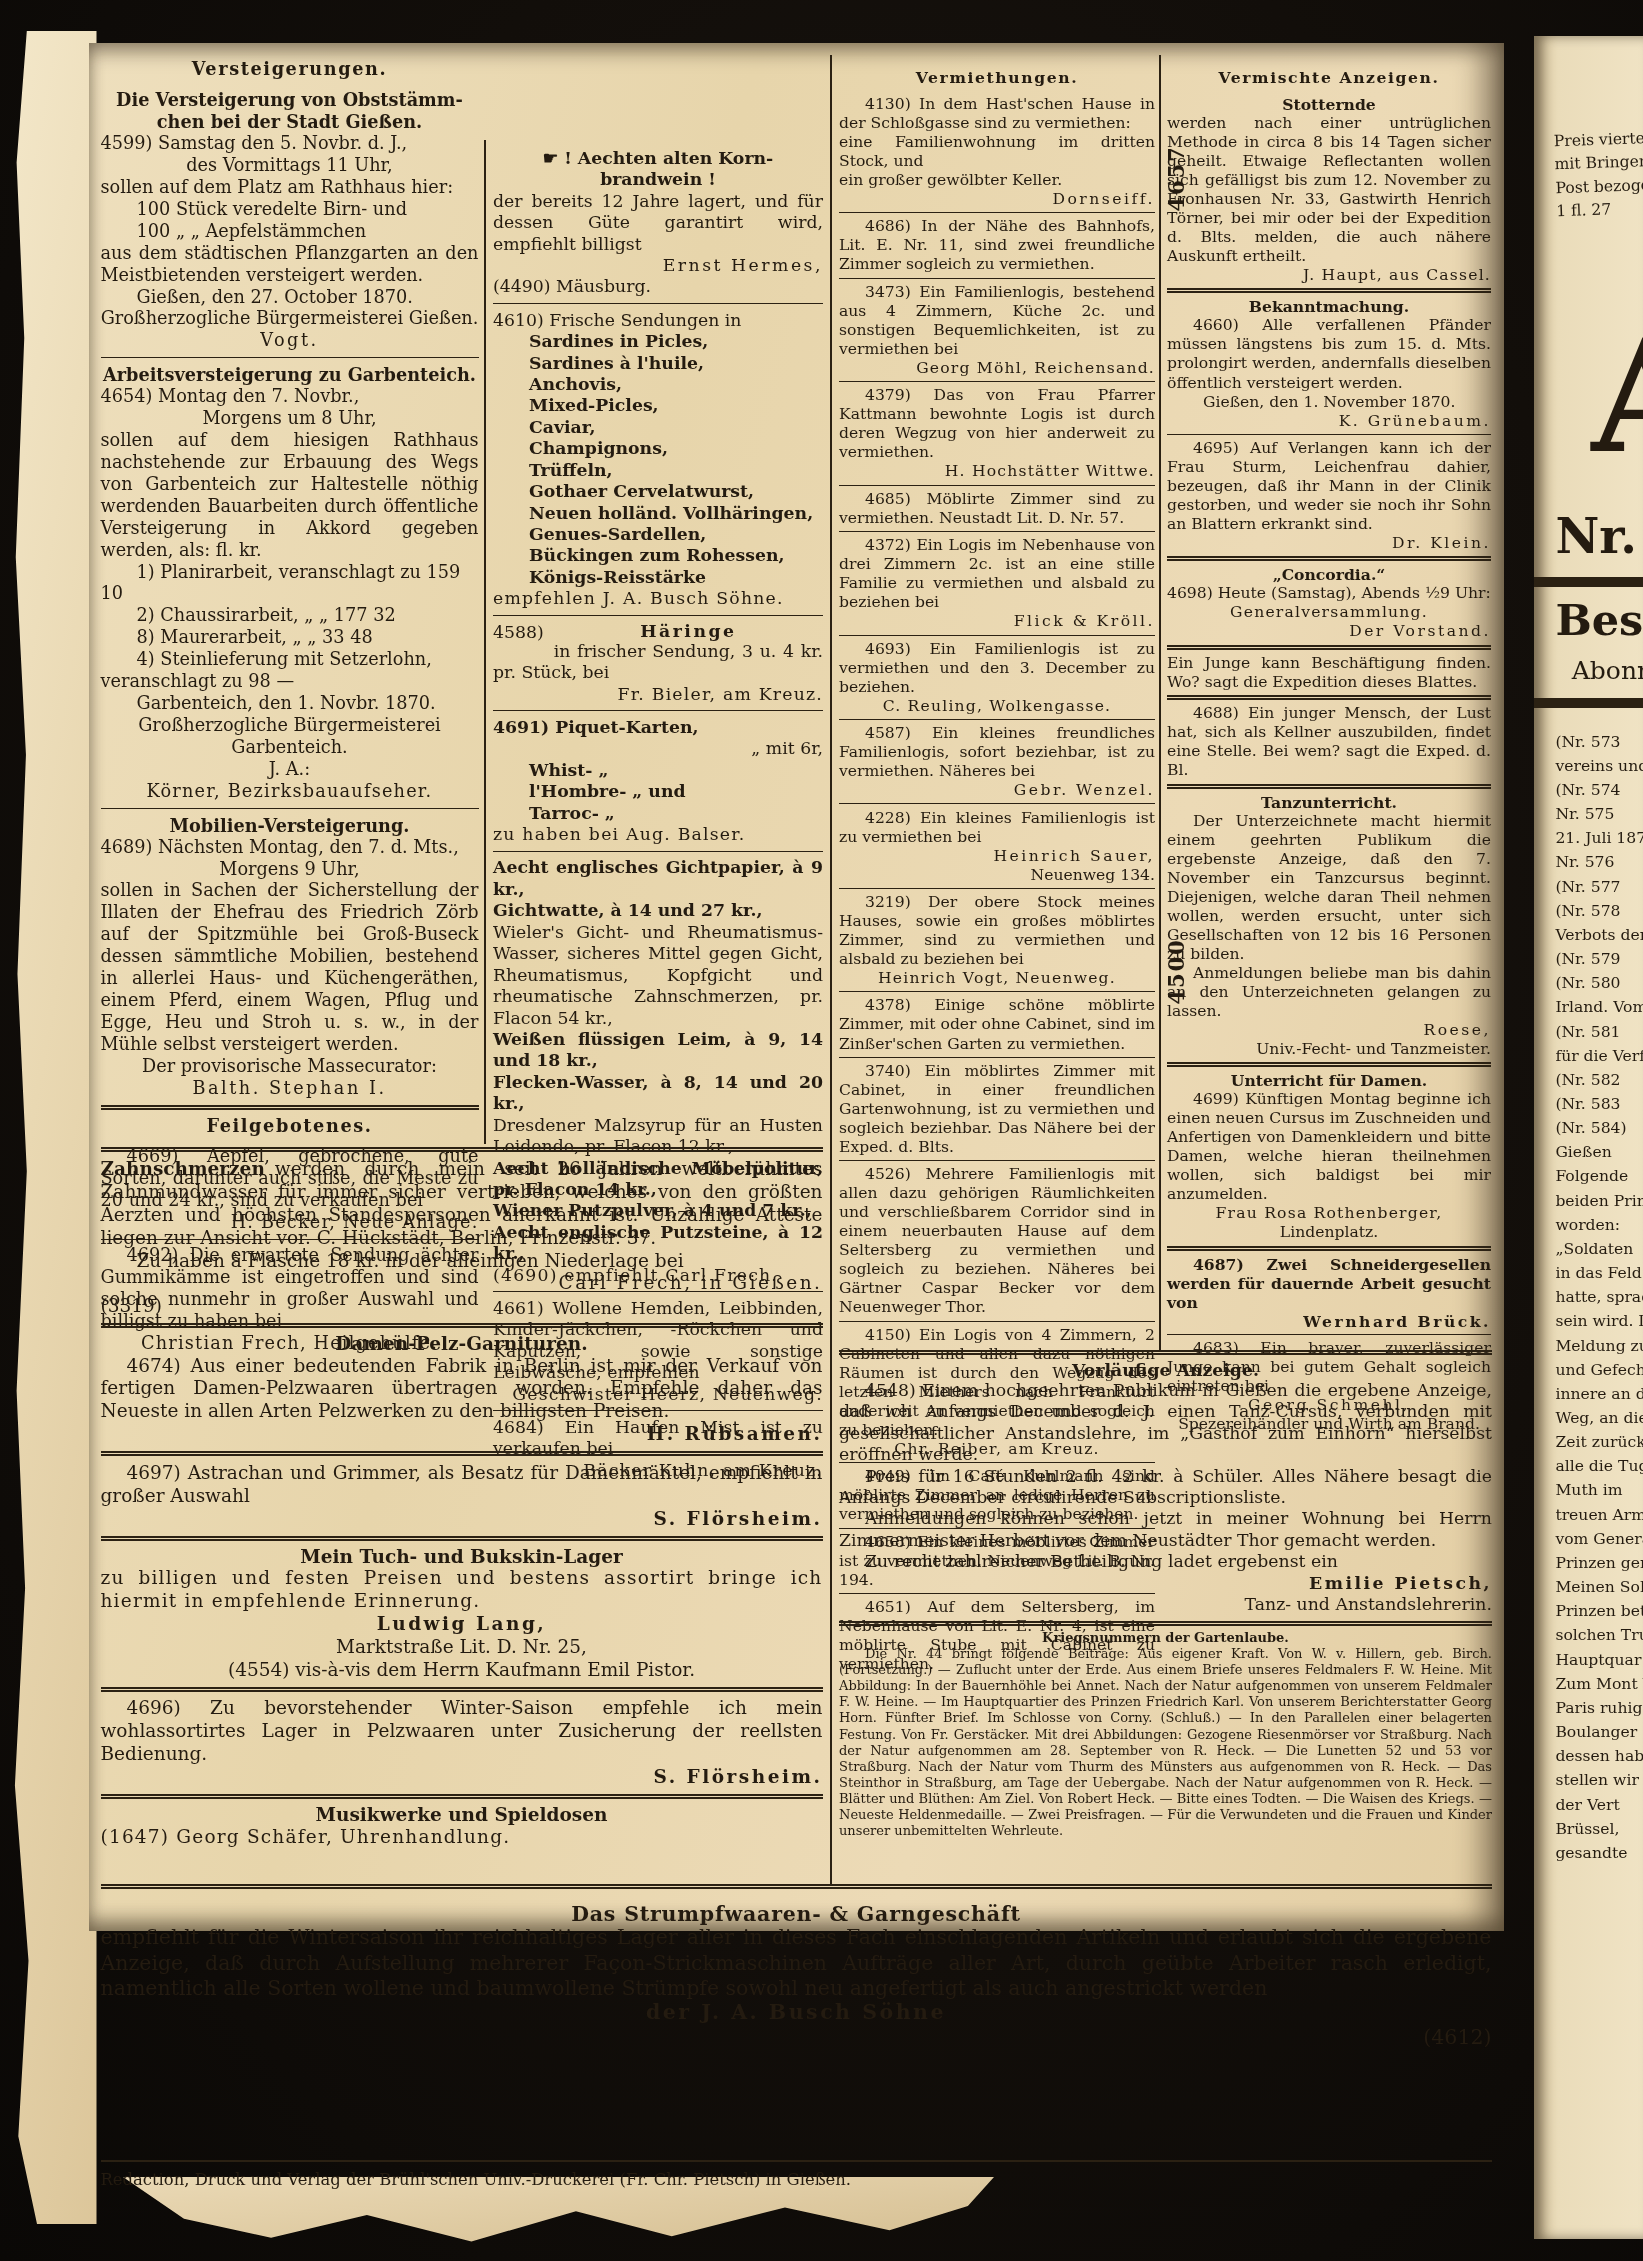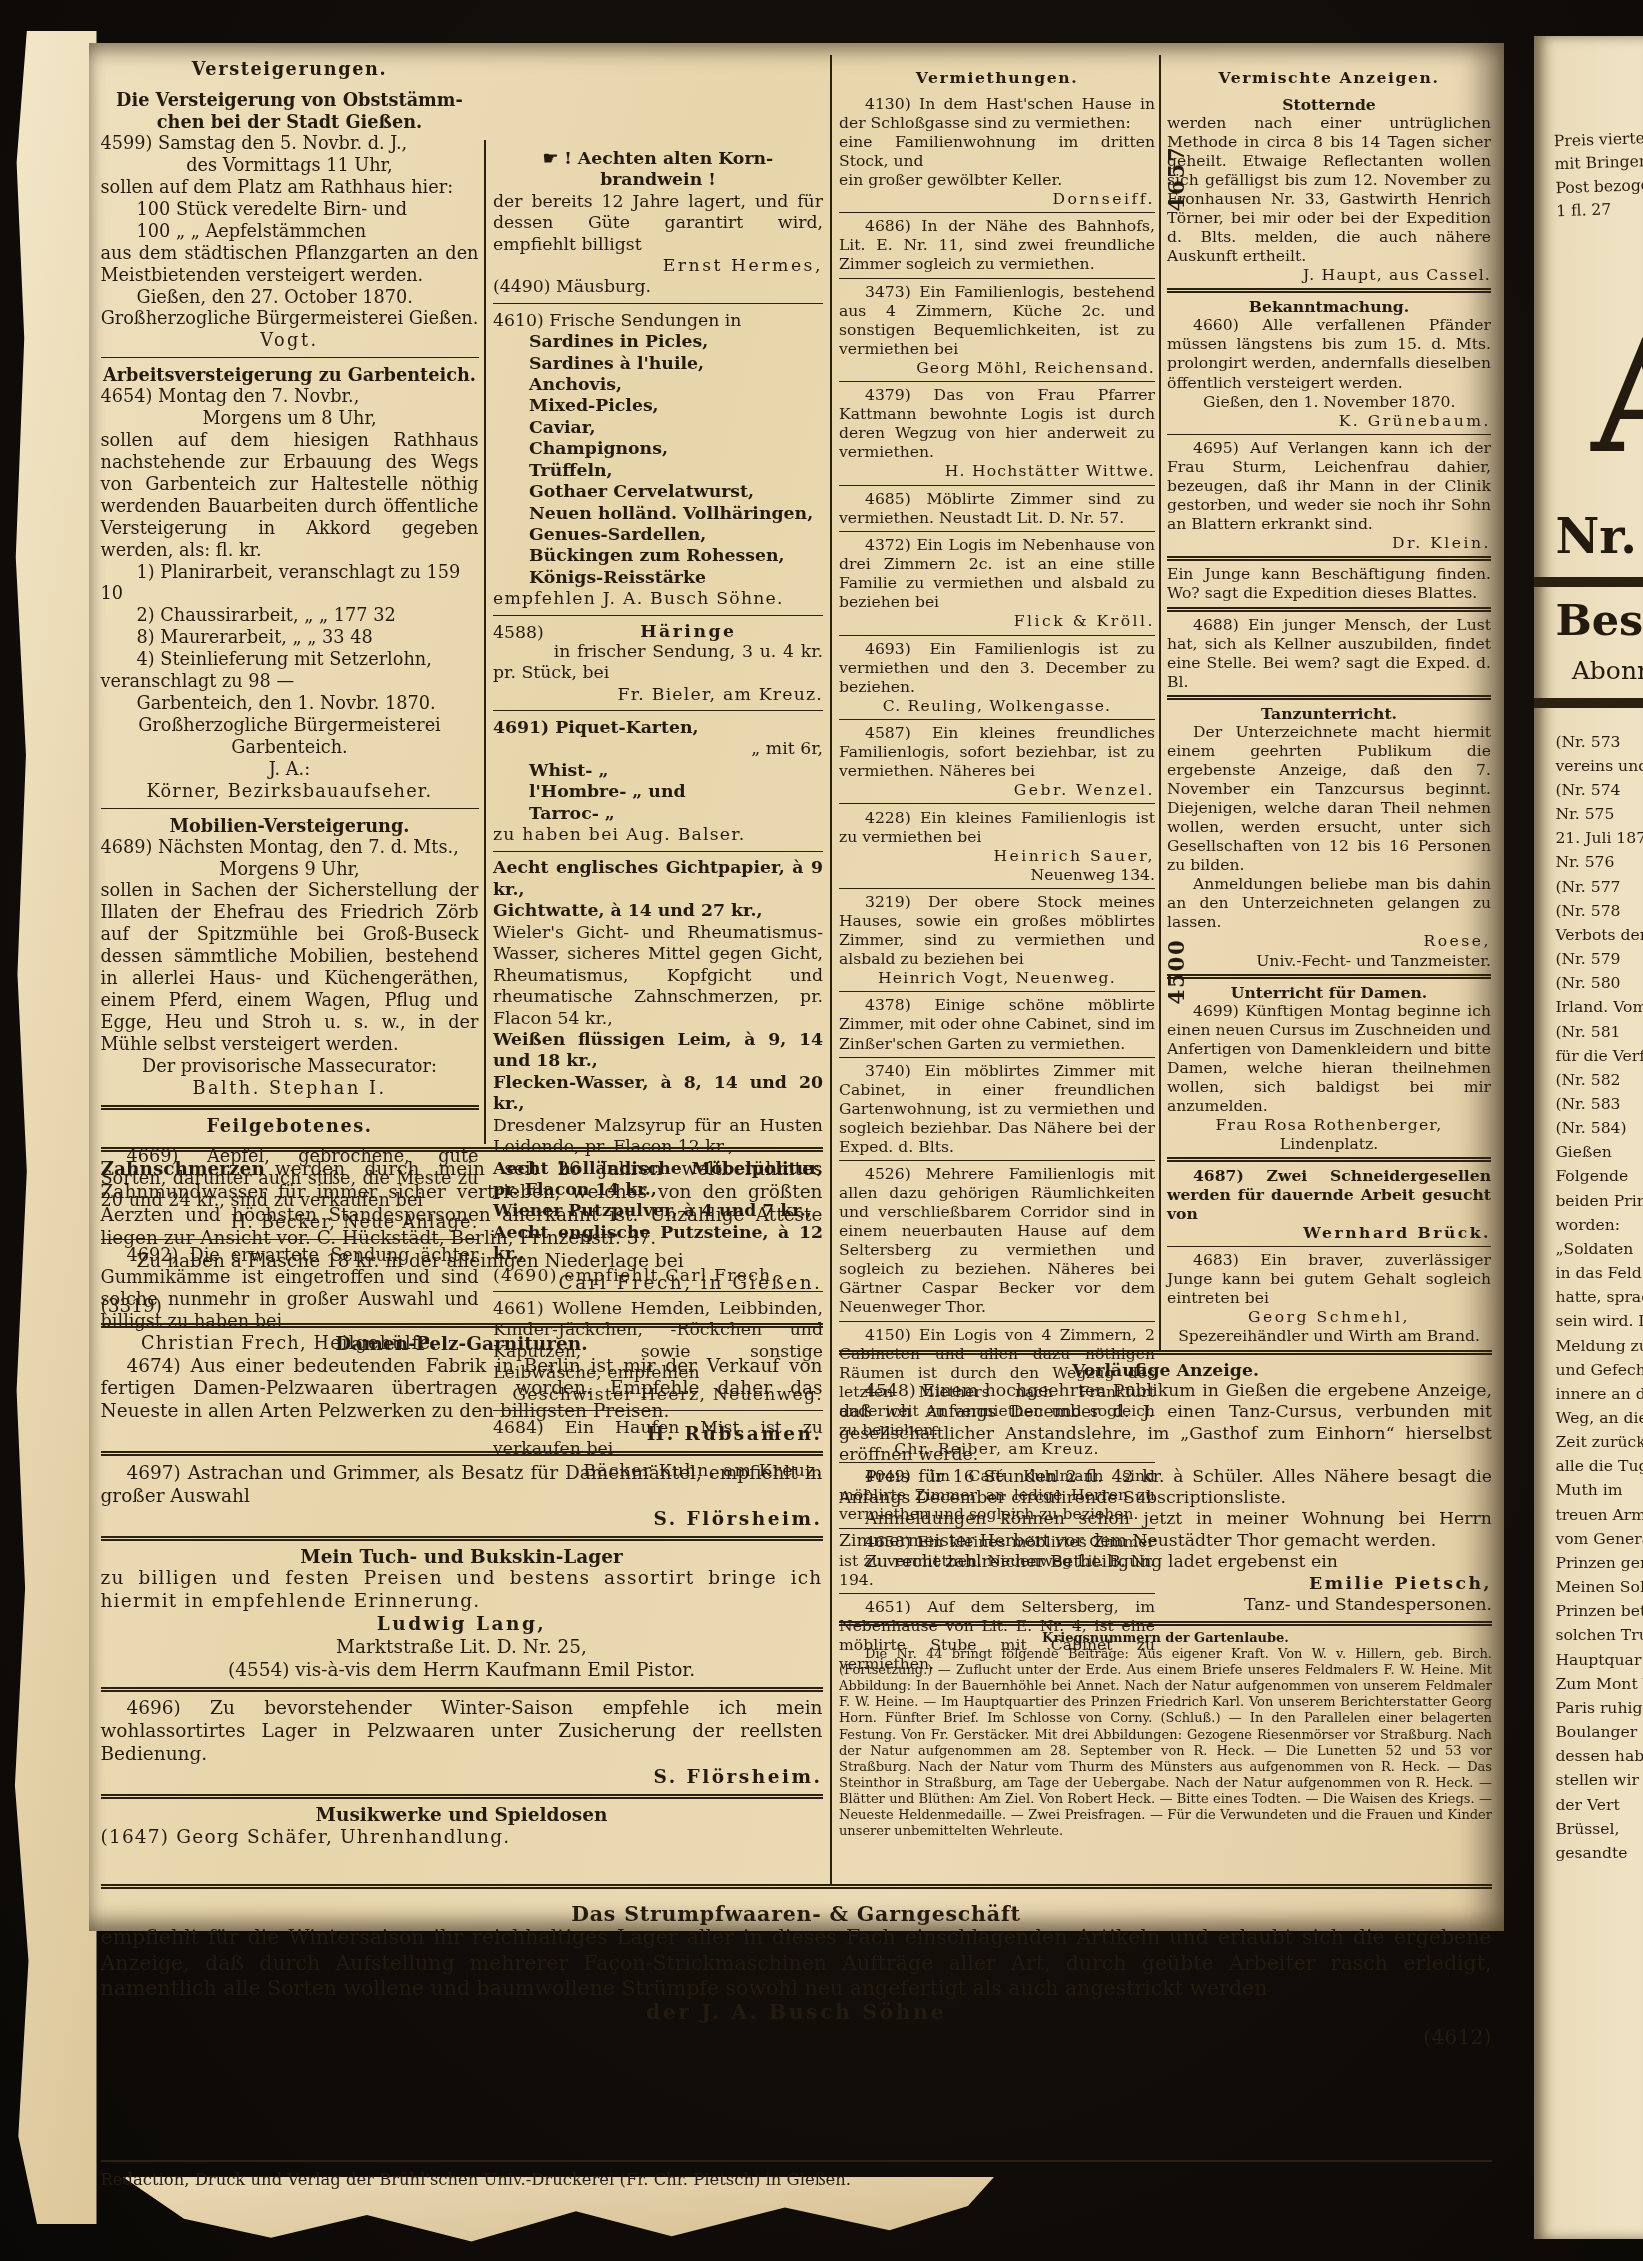--- a/index.html
+++ b/index.html
@@ -289,20 +289,26 @@
         <div class="ln c s2">Bekanntmachung.</div>
         <div class="ln j">4660) Alle verfallenen Pfänder müssen längstens bis zum 15. d. Mts. prolongirt werden, andernfalls dieselben öffentlich versteigert werden.</div>
         <div class="ln ind">Gießen, den 1. November 1870.</div>
         <div class="ln r sp">K. Grünebaum.</div>
       </div>
       <div class="sec s ">
         <div class="ln j">4695) Auf Verlangen kann ich der Frau Sturm, Leichenfrau dahier, bezeugen, daß ihr Mann in der Clinik gestorben, und weder sie noch ihr Sohn an Blattern erkrankt sind.</div>
         <div class="ln r sp">Dr. Klein.</div>
       </div>
       <div class="sec d ">
+        <div class="ln c s3">„Concordia.“</div>
+        <div class="ln j0">4698) Heute (Samstag), Abends ½9 Uhr:</div>
+        <div class="ln c lg sp2">Generalversammlung.</div>
+        <div class="ln r sp">Der Vorstand.</div>
+      </div>
+      <div class="sec d ">
         <div class="ln j0 lg">Ein Junge kann Beschäftigung finden.  Wo? sagt die Expedition dieses Blattes.</div>
       </div>
       <div class="sec d ">
         <div class="ln j">4688) Ein junger Mensch, der Lust hat, sich als Kellner auszubilden, findet eine Stelle.  Bei wem? sagt die Exped. d. Bl.</div>
       </div>
       <div class="sec d ">
         <div class="ln c s2">Tanzunterricht.</div>
         <div class="ln j">Der Unterzeichnete macht hiermit einem geehrten Publikum die ergebenste Anzeige, daß den 7. November ein Tanzcursus beginnt.  Diejenigen, welche daran Theil nehmen wollen, werden ersucht, unter sich Gesellschaften von 12 bis 16 Personen zu bilden.</div>
         <div class="ln j">Anmeldungen beliebe man bis dahin an den Unterzeichneten gelangen zu lassen.</div>
         <div class="ln r sp">Roese,</div>
@@ -360,21 +366,21 @@
     </div>
 
   <div id="span34" class="region" style="left:750px;top:1307px;width:653px;">
       <div class="sec d ">
         <div class="ln c s4">Vorläufige Anzeige.</div>
         <div class="ln j">4548) Einem hochgeehrten Publikum in Gießen die ergebene Anzeige, daß ich Anfangs December d. J. einen Tanz-Cursus, verbunden mit gesellschaftlicher Anstandslehre, im „Gasthof zum Einhorn“ hierselbst eröffnen werde.</div>
         <div class="ln j">Preis für 16 Stunden 2 fl. 42 kr. à Schüler.  Alles Nähere besagt die Anfangs December circulirende Subscriptionsliste.</div>
         <div class="ln j">Anmeldungen können schon jetzt in meiner Wohnung bei Herrn Zimmermeister Herbert vor dem Neustädter Thor gemacht werden.</div>
         <div class="ln j">Zu recht zahlreicher Betheiligung ladet ergebenst ein</div>
         <div class="ln r lg b sp">Emilie Pietsch,</div>
-        <div class="ln r">Tanz- und Standespersonen.</div>
+        <div class="ln r">Tanz- und Anstandslehrerin.</div>
       </div>
       <div class="sec d krieg">
         <div class="ln c s2">Kriegsnummern der Gartenlaube.</div>
         <div class="ln j">Die Nr. 44 bringt folgende Beiträge: Aus eigener Kraft.  Von W. v. Hillern, geb. Birch. (Fortsetzung.) — Zuflucht unter der Erde.  Aus einem Briefe unseres Feldmalers F. W. Heine.  Mit Abbildung: In der Bauernhöhle bei Annet.  Nach der Natur aufgenommen von unserem Feldmaler F. W. Heine. — Im Hauptquartier des Prinzen Friedrich Karl.  Von unserem Berichterstatter Georg Horn.  Fünfter Brief.  Im Schlosse von Corny. (Schluß.) — In den Parallelen einer belagerten Festung.  Von Fr. Gerstäcker.  Mit drei Abbildungen: Gezogene Riesenmörser vor Straßburg.  Nach der Natur aufgenommen am 28. September von R. Heck. — Die Lunetten 52 und 53 vor Straßburg.  Nach der Natur vom Thurm des Münsters aus aufgenommen von R. Heck. — Das Steinthor in Straßburg, am Tage der Uebergabe.  Nach der Natur aufgenommen von R. Heck. — Blätter und Blüthen: Am Ziel.  Von Robert Heck. — Bitte eines Todten. — Die Waisen des Kriegs. — Neueste Heldenmedaille. — Zwei Preisfragen. — Für die Verwundeten und die Frauen und Kinder unserer unbemittelten Wehrleute.</div>
       </div>
     </div>
 
   <div id="banner" class="region" style="left:11.5px;top:1841px;width:1391px;">
       <div class="sec  ">
         <div class="ln c s5">Das Strumpfwaaren- &amp; Garngeschäft</div>

